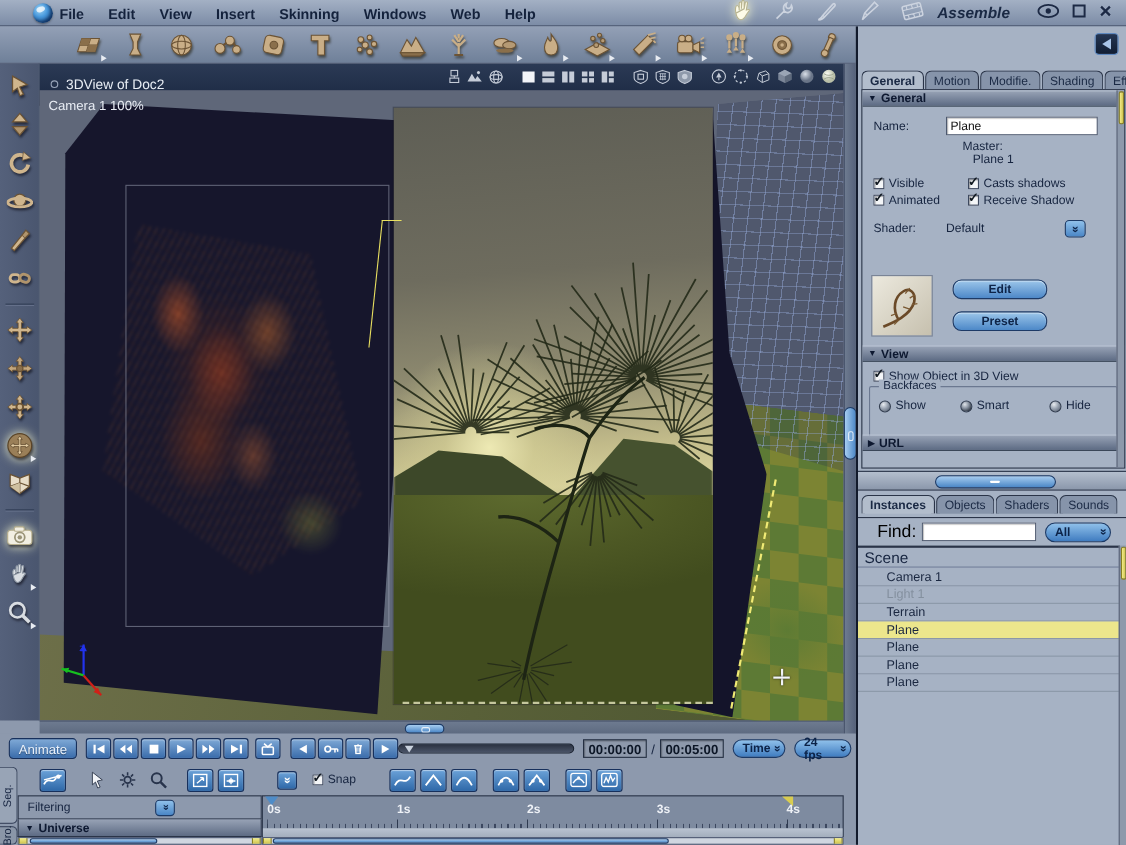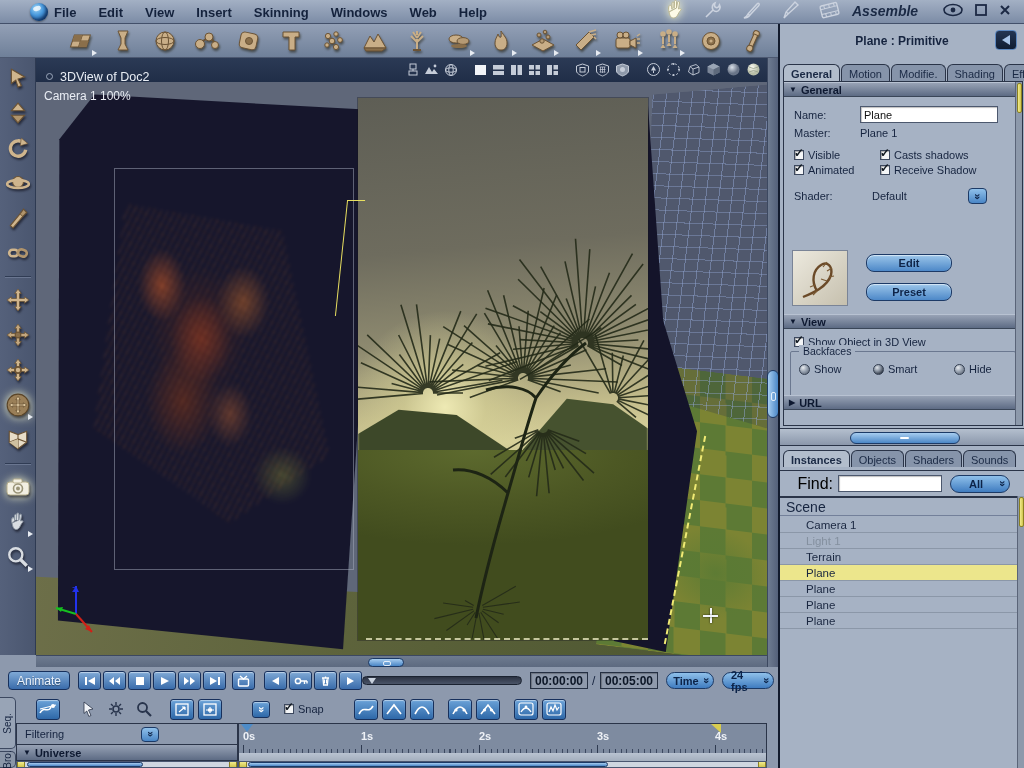--- a/index.html
+++ b/index.html
@@ -168,21 +168,21 @@
   .fieldset .legend { position:absolute; top:-7px; left:8px; background:#a6b2c4; padding:0 4px; font-size:10.5px; color:#16243f; }
   .hsplit { position:absolute; left:0; top:404px; width:246px; height:18px;
     background:linear-gradient(#b4bfce,#8b97ab); border-top:1px solid #2a3448; border-bottom:1px solid #2a3448; }
   .hsplit .pill { position:absolute; left:70px; top:3px; width:110px; height:12px; border-radius:7px;
     background:linear-gradient(#a7cdf0,#4a86c6); border:1px solid #1c3a66; }
   .hsplit .pill::after { content:""; position:absolute; left:45%; top:4px; width:9px; height:2px; background:#fff; border-radius:1px; }
   .inst-tabs { top:426px; }
   .findrow { position:absolute; left:0; top:446px; width:246px; height:26px; border-top:1px solid #2a3448;
     display:flex; align-items:center; }
   .dd { position:relative; background:linear-gradient(#8fc0ea,#3f7cc0); border:1.5px solid #1c3a66; border-radius:9px;
-    color:#0c2348; font-size:11px; font-weight:600; display:flex; align-items:center; padding:0 16px 0 8px;justify-content:center; }
+    color:#0c2348; font-size:11px; font-weight:600; display:flex; align-items:center; padding:0 16px 0 8px; }
   .dd .dblchev { position:absolute; right:4px; color:#0c2348; }
   .scenehdr { position:absolute; left:0; top:472px; width:238px; height:20px; border-top:2px solid #2a3448;
     border-bottom:1px solid #73809a; display:flex; align-items:center; font-size:14px; color:#16243f; padding-left:6px; }
   .srow { position:absolute; left:0; width:238px; height:16px; border-bottom:1px solid #8b97a8;
     font-size:11.5px; color:#1a2740; display:flex; align-items:center; padding-left:26px; }
   .srow.dim { color:#84909f; }
   .srow.sel { background:#ece68c; }
 
   
   .bottom { position:absolute; left:0; top:667px; width:778px; height:101px; background:#8d99ad; }
@@ -674,21 +674,20 @@
   </div>
 
   <div class="vp-hscroll">
     <div class="pill-h"></div>
   </div>
   <div class="vsplit">
     <div class="pill-v"></div>
   </div>
 
   <div class="rpanel">
-    <div class="rp-title">Plane : Primitive</div>
     <div class="backbtn">
         <span></span>
       </div>
 
     <div class="tabs prop-tabs">
       <div class="tab active">General</div>
       <div class="tab">Motion</div>
       <div class="tab">Modifie.</div>
       <div class="tab">Shading</div>
       <div class="tab">Effects</div>
@@ -697,21 +696,21 @@
     <div class="prop-box">
       <div class="sechdr">
         <span class="tri">▼</span>
         <span>General</span>
       </div>
 
       <div class="prow" style="margin-top:9px;">
         <span class="plabel">Name:</span>
         <input class="txtinput" style="width: 138px;" value="Plane">
       </div>
-      <div class="prow" style="margin-top:4px;">
+      <div class="prow" style="margin-top:4px;flex-direction:column;">
         <span class="plabel">Master:</span>
         <span>Plane 1</span>
       </div>
 
       <div class="prow" style="margin-top:10px;">
         <span class="cb" style="margin-left:10px; width:86px;">
           <span class="cbbox on"></span>
           <span>Visible</span>
           </span>
         <span class="cb">
@@ -725,21 +724,21 @@
           <span>Animated</span>
           </span>
         <span class="cb">
           <span class="cbbox on"></span>
           <span>Receive Shadow</span>
           </span>
       </div>
 
       <div class="prow" style="margin-top:12px;">
         <span class="plabel">Shader:</span>
-        <span style="width:96px;margin-left:12px;">Default</span>
+        <span style="width:108px;">Default</span>
         <span class="chevbtn">
             <span class="dblchev">»</span>
           </span>
       </div>
 
       <div class="thumbimg">
         <svg width="54" height="54" viewBox="0 0 54 54">
             <path d="M10 46 C20 42 34 36 38 24 C40 15 34 10 28 14 C20 19 18 30 24 40" stroke="#6b4a28" stroke-width="2.4" fill="none"></path>
             <path d="M30 16 l4 -5 M34 20 l5 -3 M36 26 l5 -1 M22 34 l-5 2 M24 40 l-4 4 M28 28 l6 2" stroke="#7a5a34" stroke-width="1.2"></path>
           </svg>

